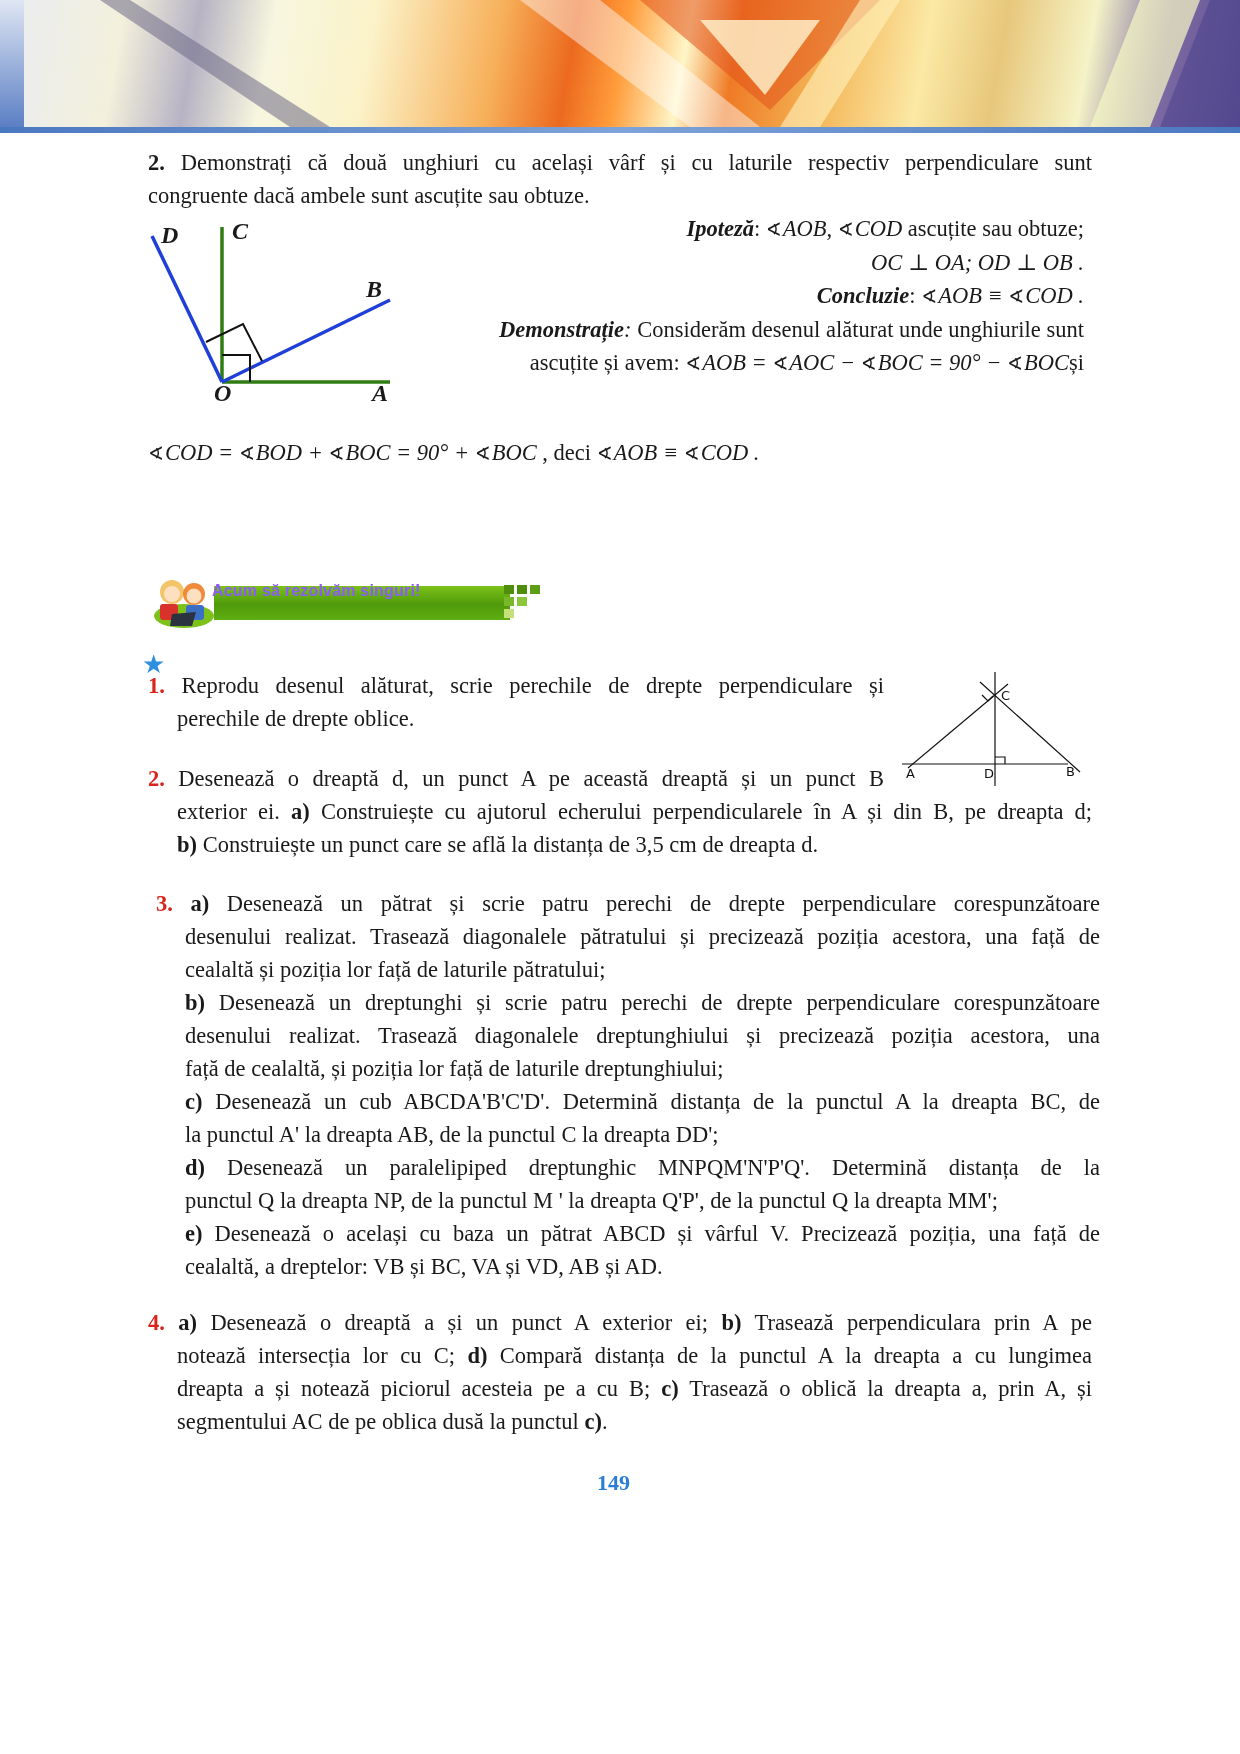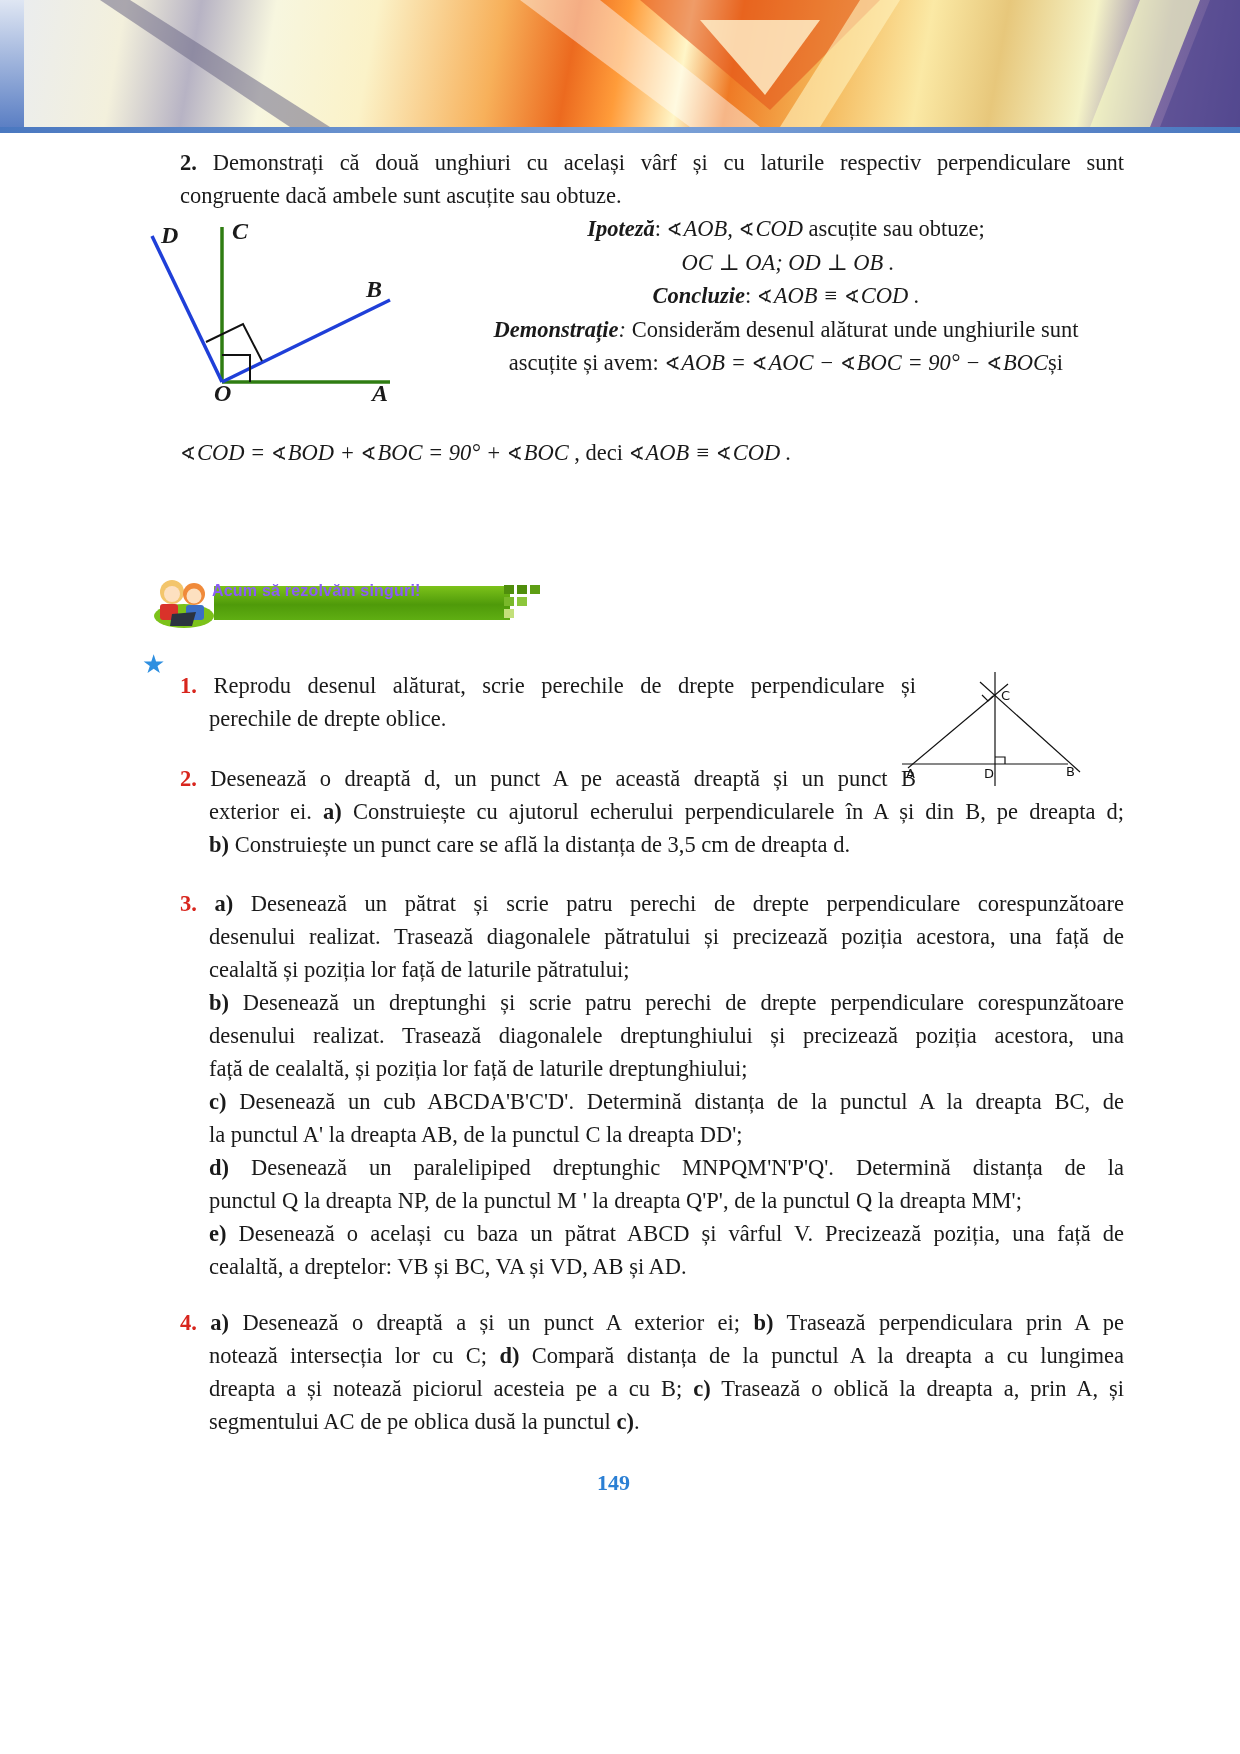--- a/index.html
+++ b/index.html
@@ -7,21 +7,21 @@
          font-family:"Liberation Serif", "DejaVu Serif", serif; color:#1a1a1a; }
   .banner { position:absolute; left:0; top:0; width:1240px; height:127px; overflow:hidden;
             background: linear-gradient(100deg, #e9ecf2 0%, #f3f0dc 10%, #b7b3c4 16%, #f7f6df 22%, #fbf2c8 30%,
               #f7b05a 40%, #ec6a1f 46%, #ff9c3a 50%, #fff6c8 55%, #ef7a25 59%, #f4b455 66%, #fbe9a5 74%,
               #e7c77b 80%, #f5f3c7 87%, #7d6aa3 93%, #5a4e8f 100%); }
   .banner svg { position:absolute; left:0; top:0; }
   .banner-edge { position:absolute; left:0; top:0; width:24px; height:127px;
                  background:linear-gradient(180deg,#dfe6f3,#5b7fc4); }
   .banner-stripe { position:absolute; left:0; top:127px; width:1240px; height:6px;
                    background:linear-gradient(90deg,#4a78c0,#7ea3d8 50%,#4a78c0); }
-  .text { position:absolute; font-size:22.5px; line-height:33px; text-align:justify;margin-left:32px; }
+  .text { position:absolute; font-size:22.5px; line-height:33px; text-align:justify; }
   .b { font-weight:bold; }
   .i { font-style:italic; }
   .num-red { color:#d8251d; font-weight:bold; }
   .math { font-style:italic; white-space:nowrap; }
   .ang { font-style:normal; font-size:19px; margin-right:1px; }
   .line { display:block; text-align:justify; text-align-last:justify; }
   .line.last { text-align-last:left; }
   .label { position:absolute; font-family:"Liberation Serif", serif; font-weight:bold; font-style:italic; font-size:24px; }
   .green-banner { position:absolute; left:152px; top:576px; width:392px; height:54px; }
   .gb-bar { position:absolute; left:62px; top:10px; width:296px; height:34px;
@@ -62,21 +62,21 @@
   <line x1="82" y1="172" x2="250" y2="90" stroke="#1f3fd8" stroke-width="3.5"></line>
   <polyline points="82,145 110,145 110,172" fill="none" stroke="#111" stroke-width="2"></polyline>
   <polyline points="66,132 103,114 122,151" fill="none" stroke="#111" stroke-width="2"></polyline>
 </svg>
 <span class="label" style="left:161px; top:222px;">D</span>
 <span class="label" style="left:232px; top:218px;">C</span>
 <span class="label" style="left:366px; top:276px;">B</span>
 <span class="label" style="left:214px; top:380px;">O</span>
 <span class="label" style="left:372px; top:380px;">A</span>
 
-<div class="text" style="left:424px; top:212px; width:660px; text-align:center;">
+<div class="text" style="left:424px; top:212px; width:660px; text-align:right;">
   <div>
     <span class="b i">Ipoteză</span>:
     <span class="math"><span class="ang">∢</span><span>AOB, </span><span class="ang">∢</span><span>COD</span></span><span> ascuțite sau obtuze;</span>
   </div>
   <div class="math" style="padding-left:4px;">OC ⊥ OA;  OD ⊥ OB .</div>
   <div>
     <span class="b i">Concluzie</span>:
     <span class="math"><span class="ang">∢</span><span>AOB ≡ </span><span class="ang">∢</span><span>COD .</span></span>
   </div>
   <div>
@@ -131,21 +131,21 @@
   <text x="176" y="116" font-family="DejaVu Sans, sans-serif" font-size="13" fill="#111">B</text>
   <text x="111" y="40" font-family="DejaVu Sans, sans-serif" font-size="13" fill="#111">C</text>
 </svg>
 
 <div class="text" style="left:148px; top:762px; width:944px;">
   <div style="width:736px;" class="line"><span class="num-red">2.</span> <span>Desenează o dreaptă d, un punct A pe această dreaptă și un punct B</span></div>
   <span class="line" style="padding-left:29px;"><span>exterior ei. </span><span class="b">a)</span><span> Construiește cu ajutorul echerului perpendicularele în A și din B, pe dreapta d;</span></span>
   <span class="line last" style="padding-left:29px;"><span class="b">b)</span><span> Construiește un punct care se află la distanța de 3,5 cm de dreapta d.</span></span>
 </div>
 
-<div class="text" style="left:148px; top:887px; width:944px;">
+<div class="text" style="left:156px; top:887px; width:944px;">
   <span class="line"><span class="num-red">3.</span> <span class="b">a)</span><span> Desenează un pătrat și scrie patru perechi de drepte perpendiculare corespunzătoare</span></span>
   <span class="line" style="padding-left:29px;">desenului realizat. Trasează diagonalele pătratului și precizează poziția acestora, una față de</span>
   <span class="line last" style="padding-left:29px;">cealaltă și poziția lor față de laturile pătratului;</span>
   <span class="line" style="padding-left:29px;"><span class="b">b)</span><span> Desenează un dreptunghi și scrie patru perechi de drepte perpendiculare corespunzătoare</span></span>
   <span class="line" style="padding-left:29px;">desenului realizat. Trasează diagonalele dreptunghiului și precizează poziția acestora, una</span>
   <span class="line last" style="padding-left:29px;">față de cealaltă, și poziția lor față de laturile dreptunghiului;</span>
   <span class="line" style="padding-left:29px;"><span class="b">c)</span><span> Desenează un cub ABCDA'B'C'D'. Determină distanța de la punctul A la dreapta BC, de</span></span>
   <span class="line last" style="padding-left:29px;">la punctul A' la dreapta AB, de la punctul C la dreapta DD';</span>
   <span class="line" style="padding-left:29px;"><span class="b">d)</span><span> Desenează un paralelipiped dreptunghic MNPQM'N'P'Q'. Determină distanța de la</span></span>
   <span class="line last" style="padding-left:29px;">punctul Q la dreapta NP, de la punctul M ' la dreapta Q'P', de la punctul Q la dreapta MM';</span>

